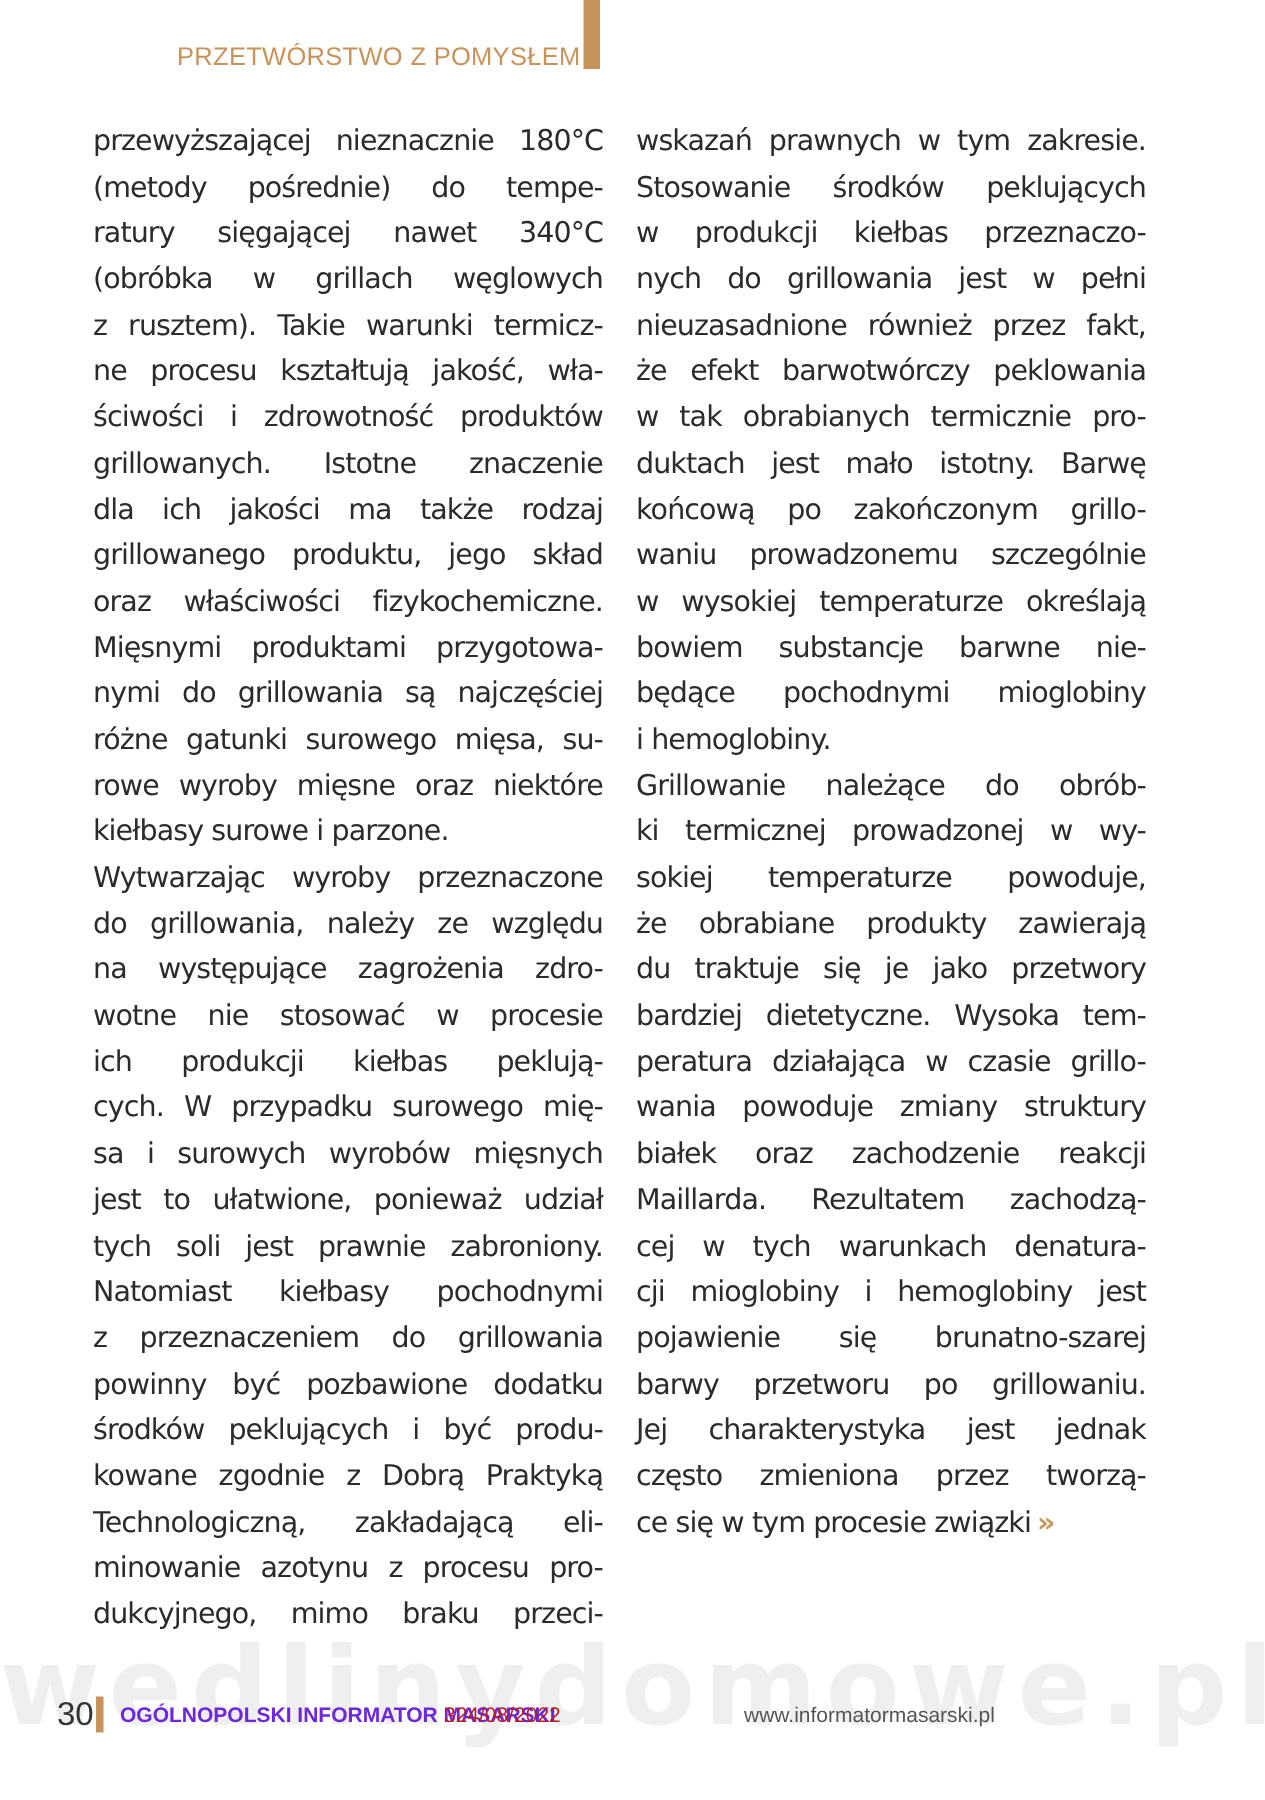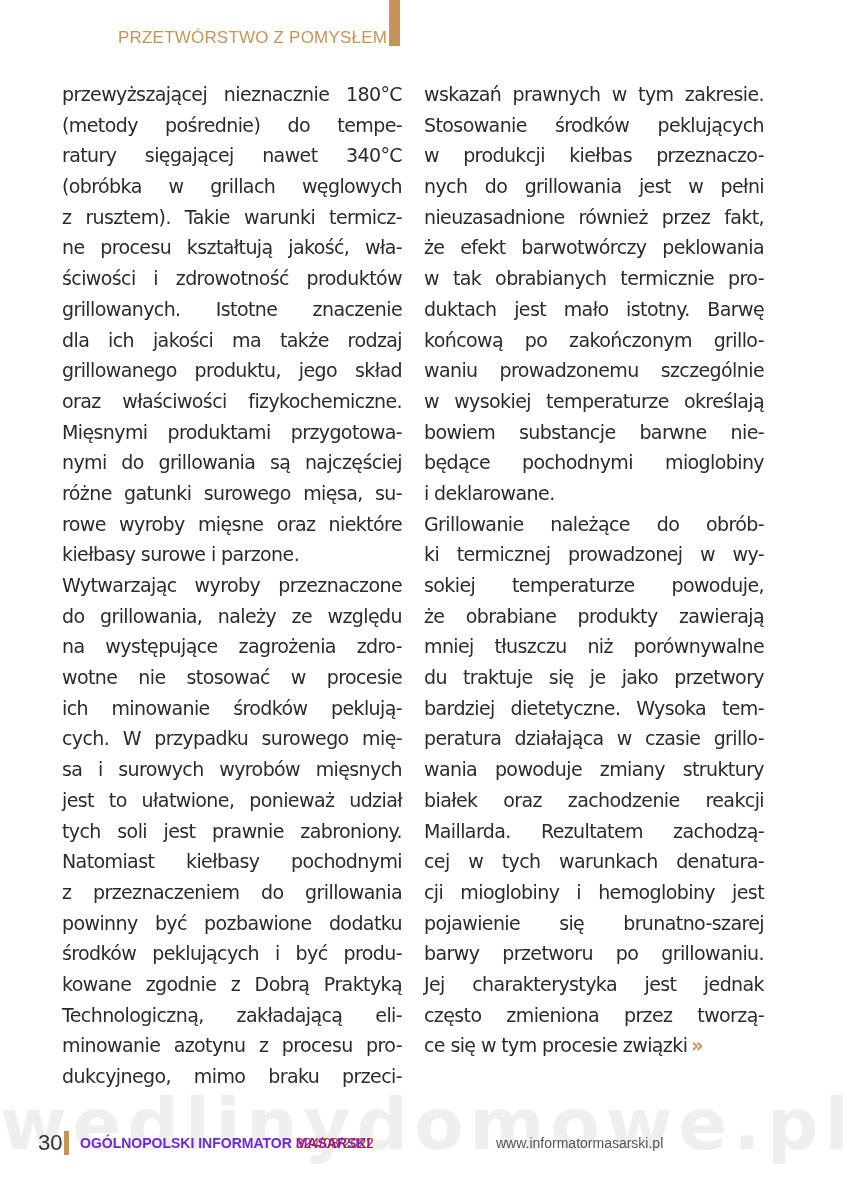--- a/index.html
+++ b/index.html
@@ -71,21 +71,21 @@
     <span class="line">oraz właściwości fizykochemiczne.</span>
     <span class="line">Mięsnymi produktami przygotowa-</span>
     <span class="line">nymi do grillowania są najczęściej</span>
     <span class="line">różne gatunki surowego mięsa, su-</span>
     <span class="line">rowe wyroby mięsne oraz niektóre</span>
     <span class="line last">kiełbasy surowe i parzone.</span>
     <span class="line">Wytwarzając wyroby przeznaczone</span>
     <span class="line">do grillowania, należy ze względu</span>
     <span class="line">na występujące zagrożenia zdro-</span>
     <span class="line">wotne nie stosować w procesie</span>
-    <span class="line">ich minowanie środków peklują-</span>
+    <span class="line">ich produkcji kiełbas peklują-</span>
     <span class="line">cych. W przypadku surowego mię-</span>
     <span class="line">sa i surowych wyrobów mięsnych</span>
     <span class="line">jest to ułatwione, ponieważ udział</span>
     <span class="line">tych soli jest prawnie zabroniony.</span>
     <span class="line">Natomiast kiełbasy pochodnymi</span>
     <span class="line">z przeznaczeniem do grillowania</span>
     <span class="line">powinny być pozbawione dodatku</span>
     <span class="line">środków peklujących i być produ-</span>
     <span class="line">kowane zgodnie z Dobrą Praktyką</span>
     <span class="line">Technologiczną, zakładającą eli-</span>
@@ -99,26 +99,25 @@
     <span class="line">nych do grillowania jest w pełni</span>
     <span class="line">nieuzasadnione również przez fakt,</span>
     <span class="line">że efekt barwotwórczy peklowania</span>
     <span class="line">w tak obrabianych termicznie pro-</span>
     <span class="line">duktach jest mało istotny. Barwę</span>
     <span class="line">końcową po zakończonym grillo-</span>
     <span class="line">waniu prowadzonemu szczególnie</span>
     <span class="line">w wysokiej temperaturze określają</span>
     <span class="line">bowiem substancje barwne nie-</span>
     <span class="line">będące pochodnymi mioglobiny</span>
-    <span class="line last">i deklarowane.</span>
+    <span class="line last">i hemoglobiny.</span>
     <span class="line">Grillowanie należące do obrób-</span>
     <span class="line">ki termicznej prowadzonej w wy-</span>
     <span class="line">sokiej temperaturze powoduje,</span>
     <span class="line">że obrabiane produkty zawierają</span>
-    <span class="line">mniej tłuszczu niż porównywalne</span>
     <span class="line">du traktuje się je jako przetwory</span>
     <span class="line">bardziej dietetyczne. Wysoka tem-</span>
     <span class="line">peratura działająca w czasie grillo-</span>
     <span class="line">wania powoduje zmiany struktury</span>
     <span class="line">białek oraz zachodzenie reakcji</span>
     <span class="line">Maillarda. Rezultatem zachodzą-</span>
     <span class="line">cej w tych warunkach denatura-</span>
     <span class="line">cji mioglobiny i hemoglobiny jest</span>
     <span class="line">pojawienie się brunatno-szarej</span>
     <span class="line">barwy przetworu po grillowaniu.</span>

